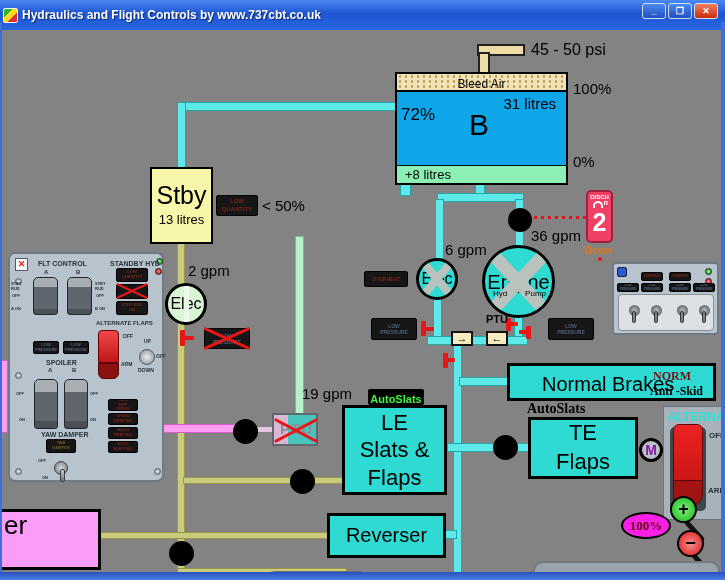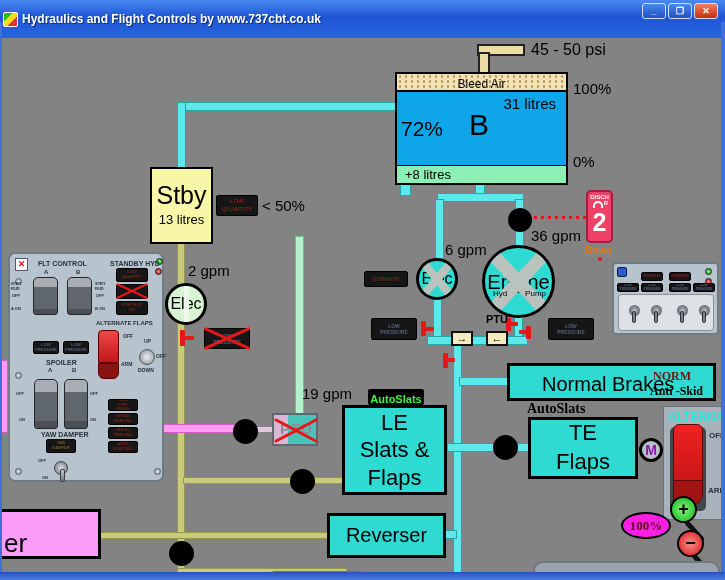--- a/index.html
+++ b/index.html
@@ -1,21 +1,21 @@
 <!DOCTYPE html>
 <html><head>
 <meta charset="utf-8">
 <style>
   *{margin:0;padding:0;box-sizing:border-box}
   html,body{background:#555}
   #screen{position:relative;width:725px;height:580px;background:#838383;overflow:hidden;
           font-family:"Liberation Sans",sans-serif}
   .a{position:absolute}
   
-  .titlebar{left:0;top:0;width:725px;height:38px;background:linear-gradient(180deg,#4a8af2 0%,#1e55d4 45%,#2a66e0 100%);display:flex;align-items:center}
+  .titlebar{left:0;top:0;width:725px;height:30px;background:linear-gradient(180deg,#4a8af2 0%,#1e55d4 45%,#2a66e0 100%);display:flex;align-items:center}
   .title-text{color:#fff;font-size:12px;font-weight:bold;margin-left:4px;text-shadow:1px 1px 1px #0a2a6a;white-space:nowrap}
   .appicon{width:15px;height:15px;margin-left:3px;border:1px solid #fff;background:linear-gradient(135deg,#2db52d 0 34%,#ffd820 34% 64%,#e03232 64%);border-radius:2px}
   .tbtn{position:absolute;top:3px;width:24px;height:16px;border-radius:3px;border:1px solid #cfe0ff;color:#fff;font-size:9px;line-height:14px;text-align:center;background:linear-gradient(#4a8af0,#2050c0);font-weight:bold}
   .tbtn.close{background:linear-gradient(#f08060,#cc2a08)}
   
   .pipe{position:absolute}
   .cy{background:#5de9e9;border:1px solid #27a5a5}
   .mint{background:#b5f2cc;border:1px solid #6fbf93}
   .olive{background:#c9ca7c;border:1px solid #97984d}
   .pinkp{background:#ff9cf4;border:1px solid #d55cc8}
@@ -105,21 +105,21 @@
     </div>
   <div class="cv" style="left:486px;top:331px;width:22px;height:15px">
       <span>←</span>
     </div>
 
   <div class="a" style="left:395px;top:72px;width:173px;height:113px;border:2px solid #000;background:#0ea5e9">
     <div class="a" style="left:0;top:0;width:169px;height:18px;background:#f2e2b8;background-image:radial-gradient(circle,#b89850 1px,transparent 1.4px);background-size:6px 5px;border-bottom:2px solid #000;text-align:center">
       <span class="lbl" style="position:static;font-size:12px;line-height:16px">Bleed Air</span>
     </div>
     <div class="lbl" style="right:10px;top:22px;font-size:15px">31 litres</div>
-    <div class="lbl" style="left:4px;top:44px;font-size:21px">72%</div>
+    <div class="lbl" style="left:4px;top:32px;font-size:17px">72%</div>
     <div class="lbl" style="left:72px;top:36px;font-size:30px">B</div>
     <div class="a" style="left:0;top:91px;width:169px;height:18px;background:#8cefb4;border-top:1px solid #000">
       <span class="lbl" style="left:8px;top:2px;font-size:13px">+8 litres</span>
     </div>
   </div>
   <div class="lbl" style="left:531px;top:42px;font-size:16px">45 - 50 psi</div>
   <div class="lbl" style="left:573px;top:81px;font-size:15px">100%</div>
   <div class="lbl" style="left:573px;top:154px;font-size:15px">0%</div>
 
   <div class="a" style="left:150px;top:167px;width:63px;height:77px;background:#f8f6a8;border:2px solid #000000;text-align:center">
@@ -190,21 +190,21 @@
     <span class="serifb" style="position:absolute;right:22px;top:3px;font-size:12px;color:#7a0f0f">NORM</span>
     <span class="serifb" style="position:absolute;right:10px;top:18px;font-size:12px">Anti -Skid</span>
   </div>
   <div class="lbl serifb" style="left:527px;top:402px;font-size:14px">AutoSlats</div>
   <div class="cybox" style="left:528px;top:417px;width:110px;height:62px;font-size:22px;line-height:1.3">
     <div><span>TE</span><br><span>Flaps</span></div>
   </div>
   <div class="cybox" style="left:327px;top:513px;width:119px;height:45px;font-size:20px">
     <span>Reverser</span>
   </div>
-  <div class="a" style="left:0;top:509px;width:101px;height:50px;background:#fb9df8;border:3px solid #000;border-left:none;display:flex;align-items:flex-end">
+  <div class="a" style="left:0;top:509px;width:101px;height:61px;background:#fb9df8;border:3px solid #000;border-left:none;display:flex;align-items:flex-start">
     <span class="lbl" style="position:static;font-size:26px;margin-left:4px">er</span>
   </div>
 
   <div class="a" style="left:639px;top:438px;width:24px;height:24px;border-radius:50%;background:#b8c0c8;border:3px solid #000;text-align:center">
     <span style="color:#8818a8;font-size:14px;font-weight:bold;line-height:18px">M</span>
   </div>
 
   <div class="panel" style="left:8px;top:252px;width:156px;height:230px">
     <div class="a" style="left:5px;top:4px;width:13px;height:13px;background:#fff;border:1px solid #557;color:#e61717;font-size:9px;font-weight:bold;text-align:center;line-height:11px">✕</div>
     <div class="screw" style="left:5px;top:24px"></div>

